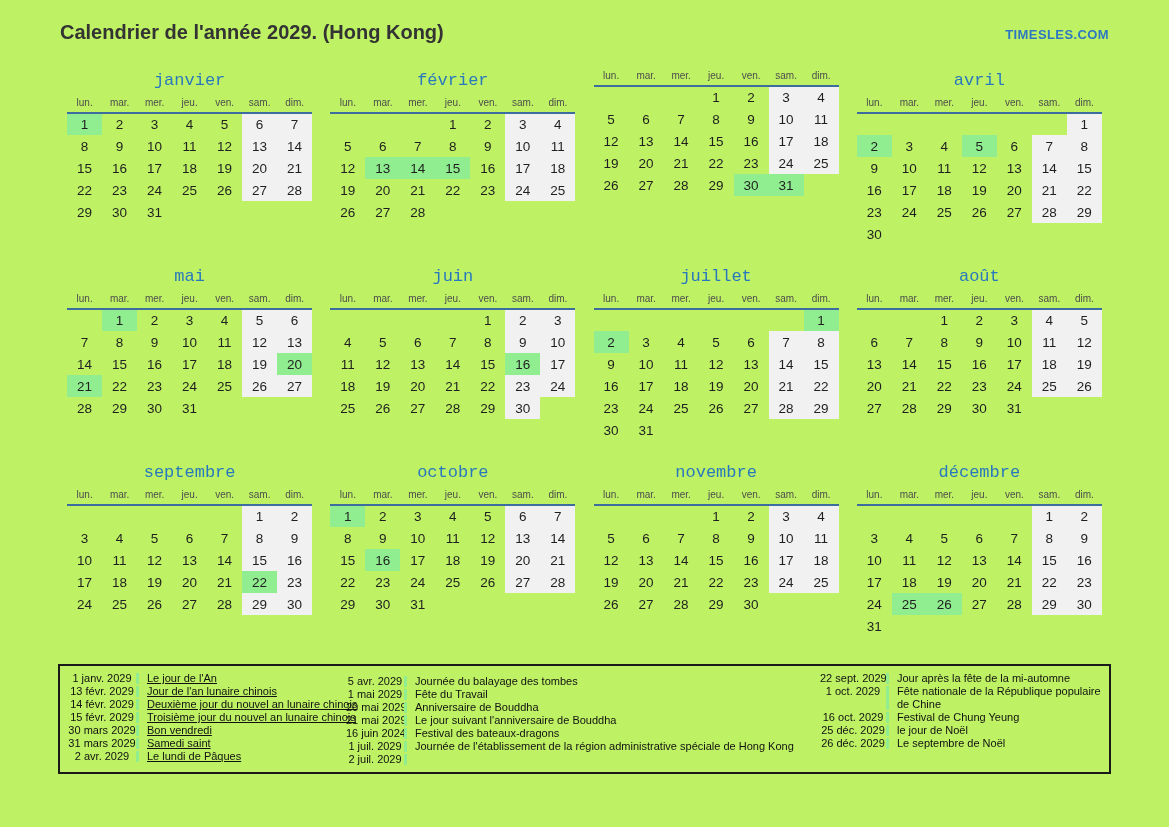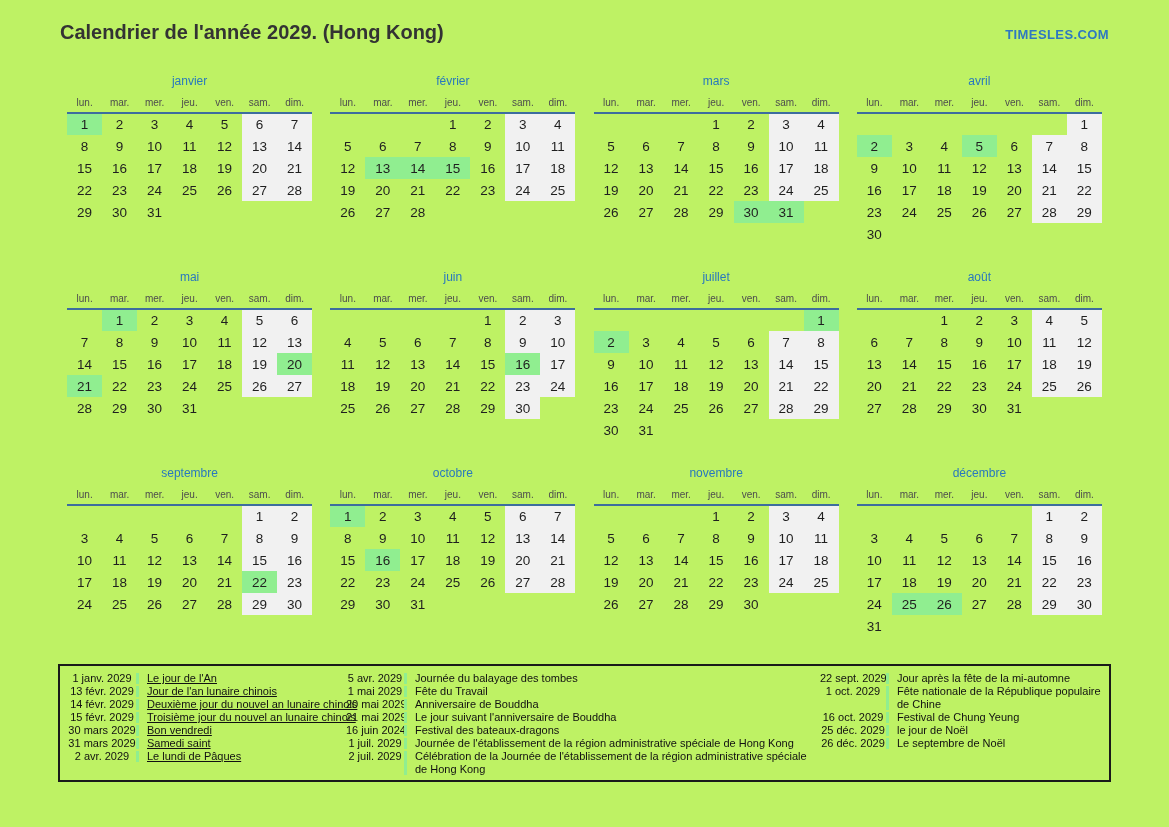--- a/index.html
+++ b/index.html
@@ -17,22 +17,22 @@
   .site {
     font-size: 13px; font-weight: 600; letter-spacing: 0.4px;
     color: var(--site-blue, #2e78c2); text-decoration: none;
   }
   .months {
     display: grid; grid-template-columns: repeat(4, 1fr);
     padding: 26px 58px 0 58px;
   }
   .month { height: 196px; }
   .month-title {
-    text-align: center; font-size: 12px; color: var(--month-title-blue, #2878be);
-    height: 22px; line-height: 22px; margin-bottom: 5px;
+    text-align: center; font-size: 17px; color: var(--month-title-blue, #2878be);
+    height: 22px; line-height: 22px; margin-bottom: 5px; font-family: Liberation Mono, monospace;
   }
   table.month-table { border-collapse: collapse; margin: 0 auto; table-layout: fixed; }
   table.month-table thead tr { border-bottom: 2px solid var(--line-blue, #3d6d9e); }
   table.month-table th {
     width: 35px; font-size: 10px; font-weight: normal; color: #4d4d4d;
     padding: 0 0 4px 0; text-align: center;
   }
   table.month-table td {
     width: 35px; height: 22px; padding: 0; text-align: center;
     font-size: 13.5px; color: #1f1f1f;
@@ -187,21 +187,20 @@
               <td class="day">28</td>
               <td class="day empty"></td>
               <td class="day empty"></td>
               <td class="day empty"></td>
               <td class="day empty"></td>
             </tr>
           </tbody>
         </table>
       </div>
       <div class="month">
-        <div class="month-title">mars</div>
         <table class="month-table">
           <thead>
             <tr>
               <th class="dow">lun.</th>
               <th class="dow">mar.</th>
               <th class="dow">mer.</th>
               <th class="dow">jeu.</th>
               <th class="dow">ven.</th>
               <th class="dow">sam.</th>
               <th class="dow">dim.</th>
@@ -916,21 +915,20 @@
           <span class="legend-label">Festival des bateaux-dragons</span>
         </div>
         <div class="legend-entry">
           <span class="legend-date">1 juil. 2029</span>
           <span class="legend-bar"></span>
           <span class="legend-label">Journée de l'établissement de la région administrative spéciale de Hong Kong</span>
         </div>
         <div class="legend-entry">
           <span class="legend-date">2 juil. 2029</span>
           <span class="legend-bar"></span>
-          <span class="legend-label">Célébration de la Journée de l'établissement de la région administrative spéciale de Hong Kong</span>
         </div>
       </div>
       <div class="legend-col legend-col-3">
         <div class="legend-entry">
           <span class="legend-date">22 sept. 2029</span>
           <span class="legend-bar"></span>
           <span class="legend-label">Jour après la fête de la mi-automne</span>
         </div>
         <div class="legend-entry">
           <span class="legend-date">1 oct. 2029</span>

